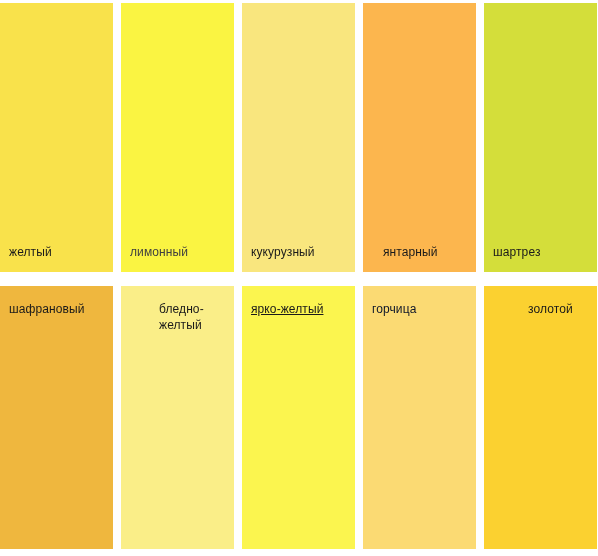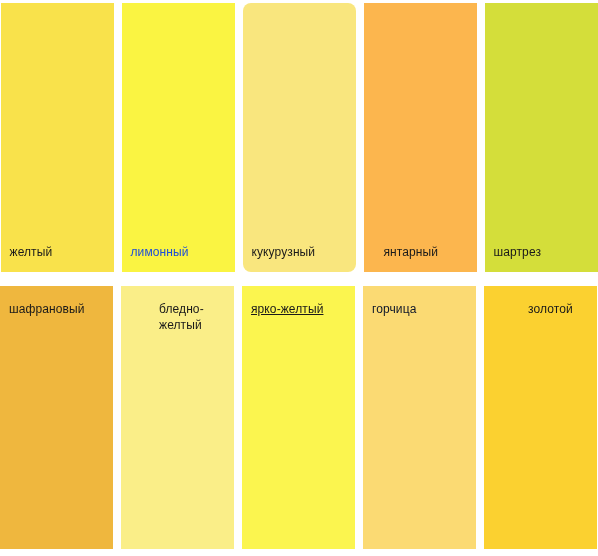--- a/index.html
+++ b/index.html
@@ -23,21 +23,20 @@
   .swatch-row {
     position: absolute;
     left: 0;
     width: 598px;
     display: flex;
     gap: 8px;
   }
   #row-top {
     top: 3px;
     height: 269px;
-    justify-content: center;
   }
   #row-bottom {
     top: 286px;
     height: 263px;
   }
   .swatch {
     position: relative;
     width: 113px;
     height: 100%;
     box-sizing: border-box;
@@ -70,23 +69,23 @@
 </head>
 <body style="background-color: rgb(255, 255, 255);">
 
 <div id="palette-board">
 
   <div class="swatch-row" id="row-top">
     <div class="swatch" style="background-color: rgb(249, 226, 75);">
       <span class="swatch-label" style="color: rgb(26, 26, 26);">желтый</span>
     </div>
     <div class="swatch" style="background-color: rgb(250, 244, 66);">
-      <span class="swatch-label" style="color: #1d4ed8;">лимонный</span>
+      <span class="swatch-label" style="color: #404040;">лимонный</span>
     </div>
-    <div class="swatch" style="background-color: rgb(249, 230, 126); border-radius: 8px;">
+    <div class="swatch" style="background-color: rgb(249, 230, 126);">
       <span class="swatch-label" style="color: rgb(26, 26, 26);">кукурузный</span>
     </div>
     <div class="swatch" style="background-color: rgb(252, 182, 78);">
       <span class="swatch-label" style="color: rgb(26, 26, 26); padding-left: 20px;">янтарный</span>
     </div>
     <div class="swatch" style="background-color: rgb(212, 222, 58);">
       <span class="swatch-label" style="color: rgb(26, 26, 26);">шартрез</span>
     </div>
   </div>
 

